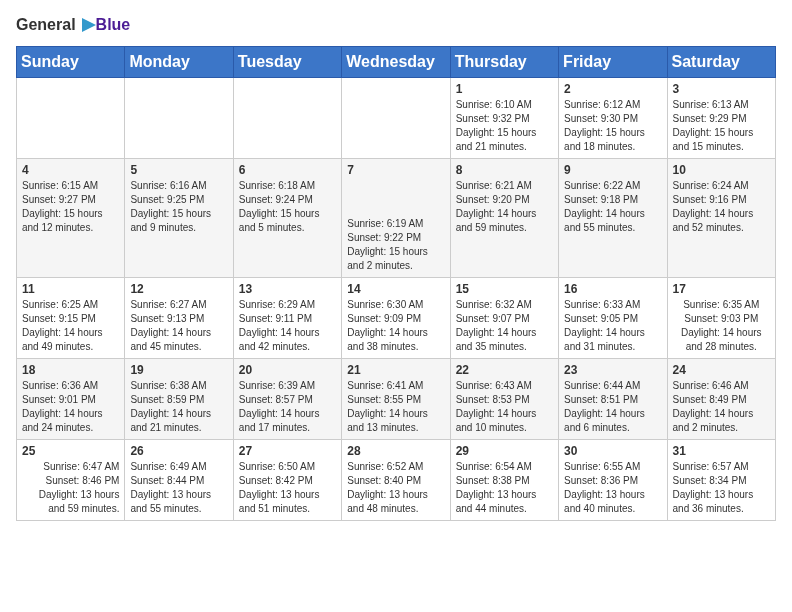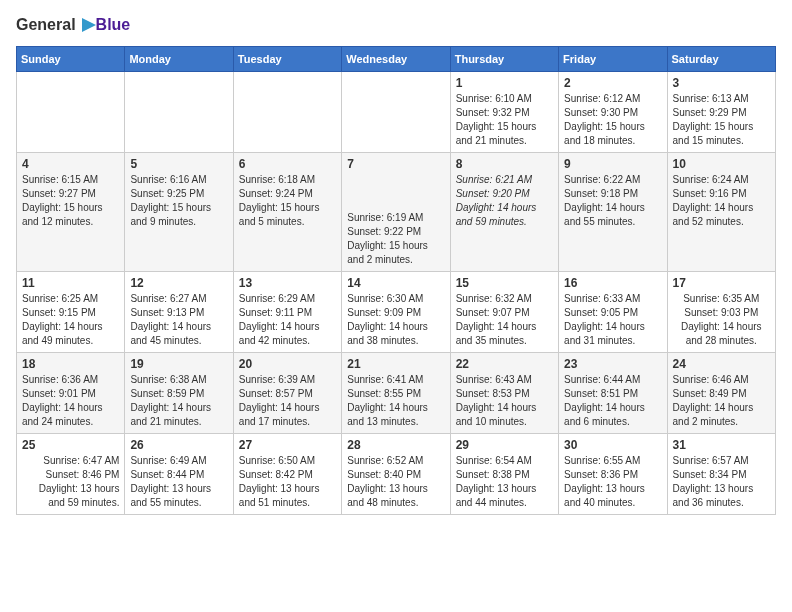--- a/index.html
+++ b/index.html
@@ -37,21 +37,21 @@
     .calendar-table {
       width: 100%;
       border-collapse: collapse;
       font-size: 10.5px;
     }
     .calendar-table th {
       background: #3c76c8;
       color: white;
       padding: 6px 4px;
       text-align: left;
-      font-size: 11px;
+      font-size: 16px;
       border: 1px solid #2a5aaa;
     }
     .calendar-table td {
       border: 1px solid #ccc;
       vertical-align: top;
       padding: 4px 5px;
       width: calc(100% / 7);
       height: 80px;
       background: #fff;
     }
@@ -159,21 +159,21 @@
         </td>
         <td>
           <span class="day-number">7</span>
           <div class="day-info" style="white-space: pre-line; margin-top: 40px;">Sunrise: 6:19 AM
 Sunset: 9:22 PM
 Daylight: 15 hours
 and 2 minutes.</div>
         </td>
         <td>
           <span class="day-number">8</span>
-          <div class="day-info" style="white-space: pre-line; font-style: italic;">Sunrise: 6:21 AM
+          <div class="day-info" style="white-space: pre-line;">Sunrise: 6:21 AM
 Sunset: 9:20 PM
 Daylight: 14 hours
 and 59 minutes.</div>
         </td>
         <td>
           <span class="day-number">9</span>
           <div class="day-info" style="white-space: pre-line;">Sunrise: 6:22 AM
 Sunset: 9:18 PM
 Daylight: 14 hours
 and 55 minutes.</div>

